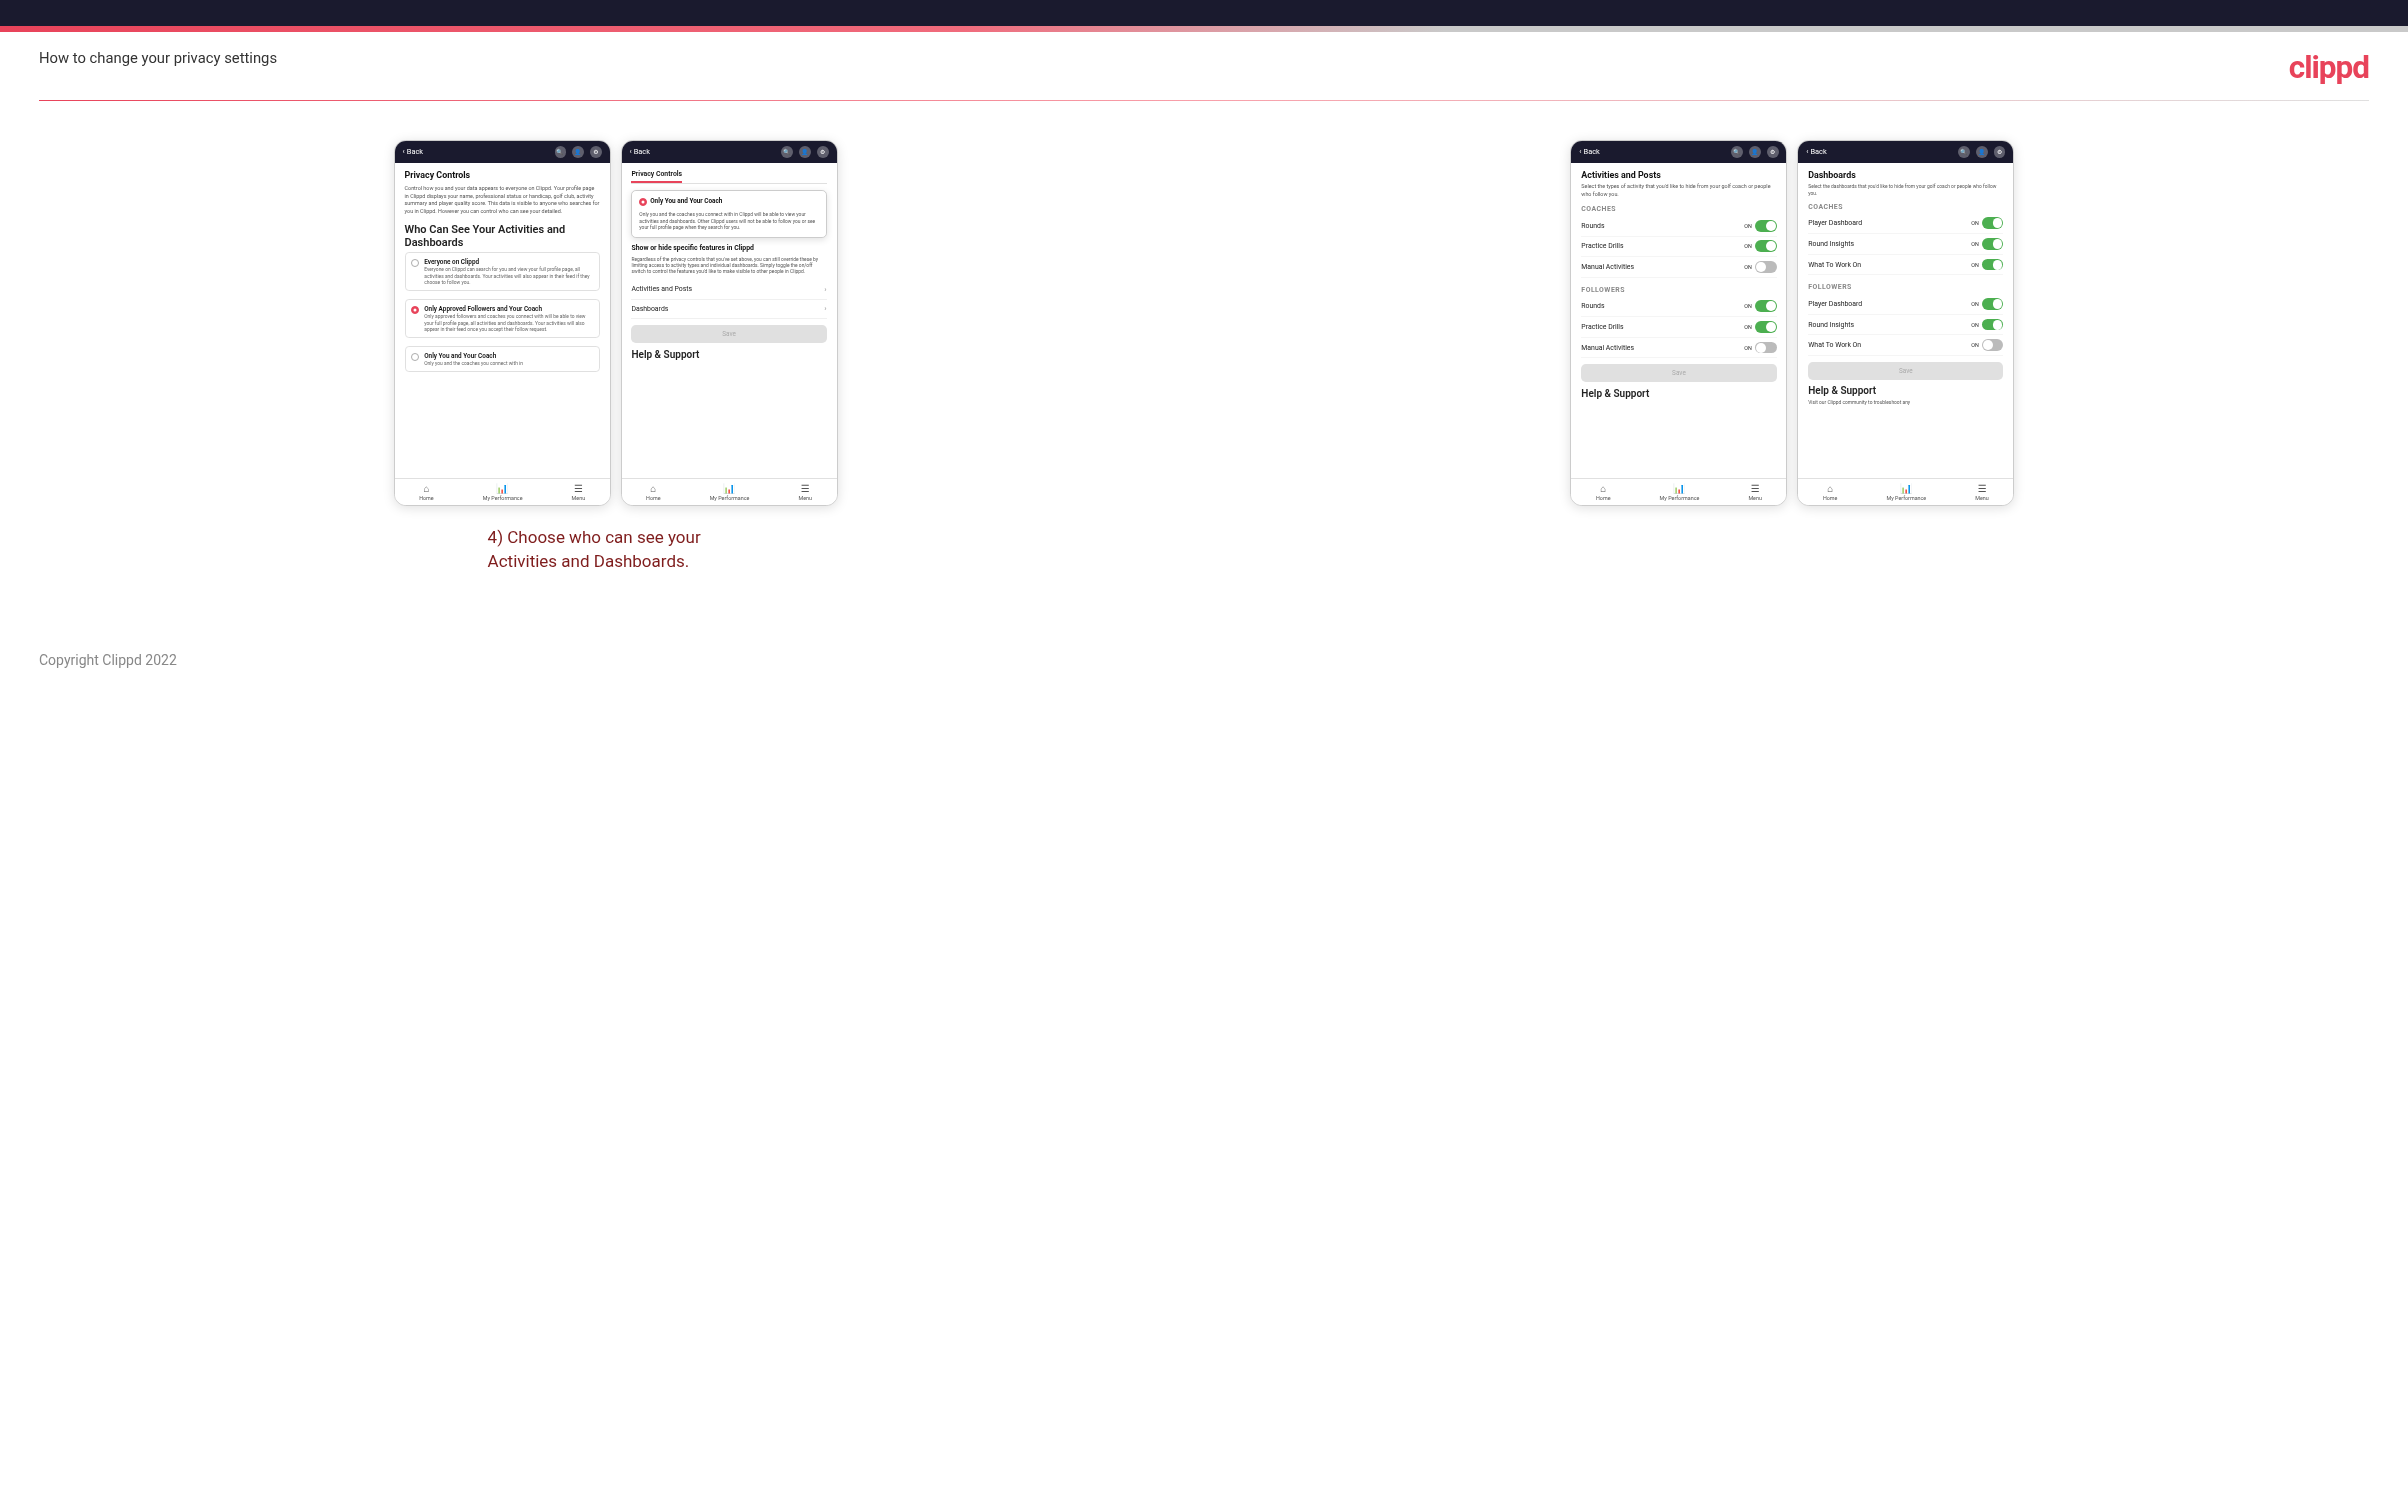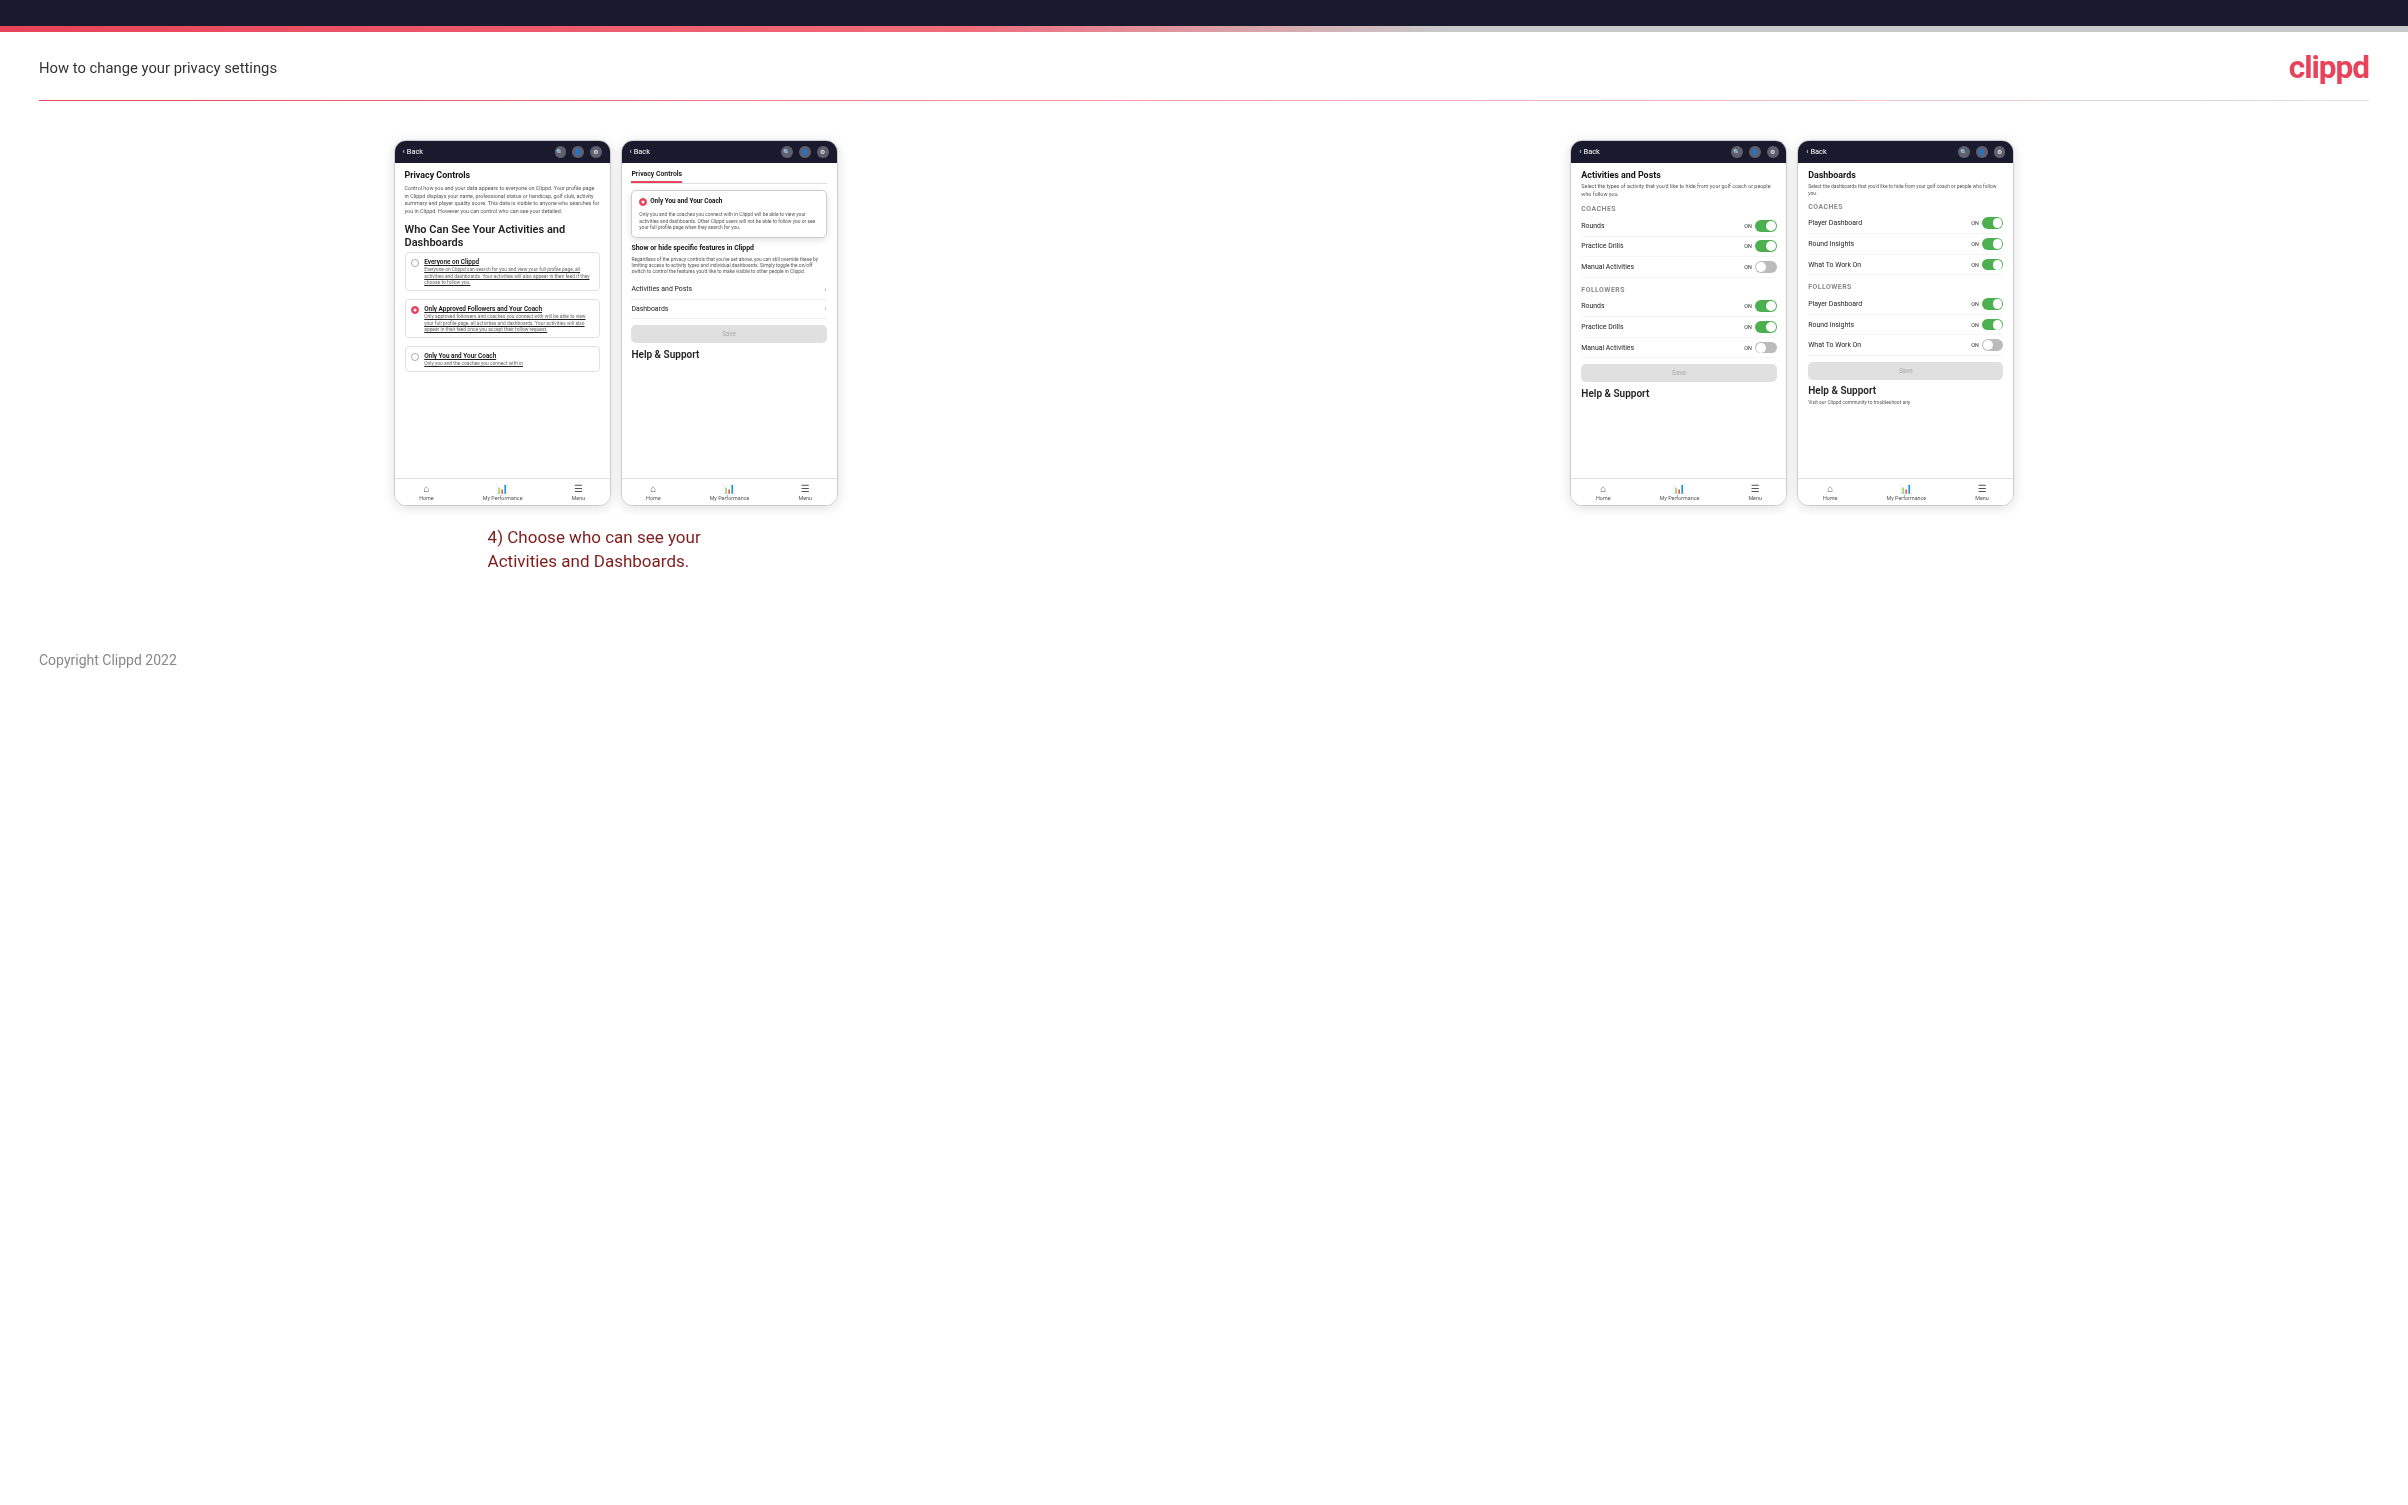--- a/index.html
+++ b/index.html
@@ -22,21 +22,21 @@
       content: '';
       position: absolute;
       bottom: 0; left: 0; right: 0;
       height: 5.9px;
       background: linear-gradient(90deg, #e8435a 0%, #f06b7c 40%, #c9c9c9 60%, #c9c9c9 100%);
     }
 
     
     .header {
       display: flex;
-      align-items: center;
+      align-items: flex-start;
       justify-content: space-between;
       padding: 17.7px 39px 13.8px 39px;
     }
     .header-title {
       font-size: 14.8px;
       color: #333;
       font-weight: 400;
     }
     .logo {
       font-size: 31.5px;
@@ -160,21 +160,20 @@
       margin-bottom: 3px;
     }
     .radio-option {
       display: flex;
       align-items: flex-start;
       gap: 4.9px;
       margin-bottom: 7.9px;
       padding: 4.9px 5.9px;
       border: 1px solid #e0e0e0;
       border-radius: 3.9px;
-      text-decoration: underline;
     }
     .radio-circle {
       width: 7.9px;
       height: 7.9px;
       border-radius: 50%;
       border: 1.5px solid #aaa;
       margin-top: 1px;
       flex-shrink: 0;
     }
     .radio-circle.selected {

